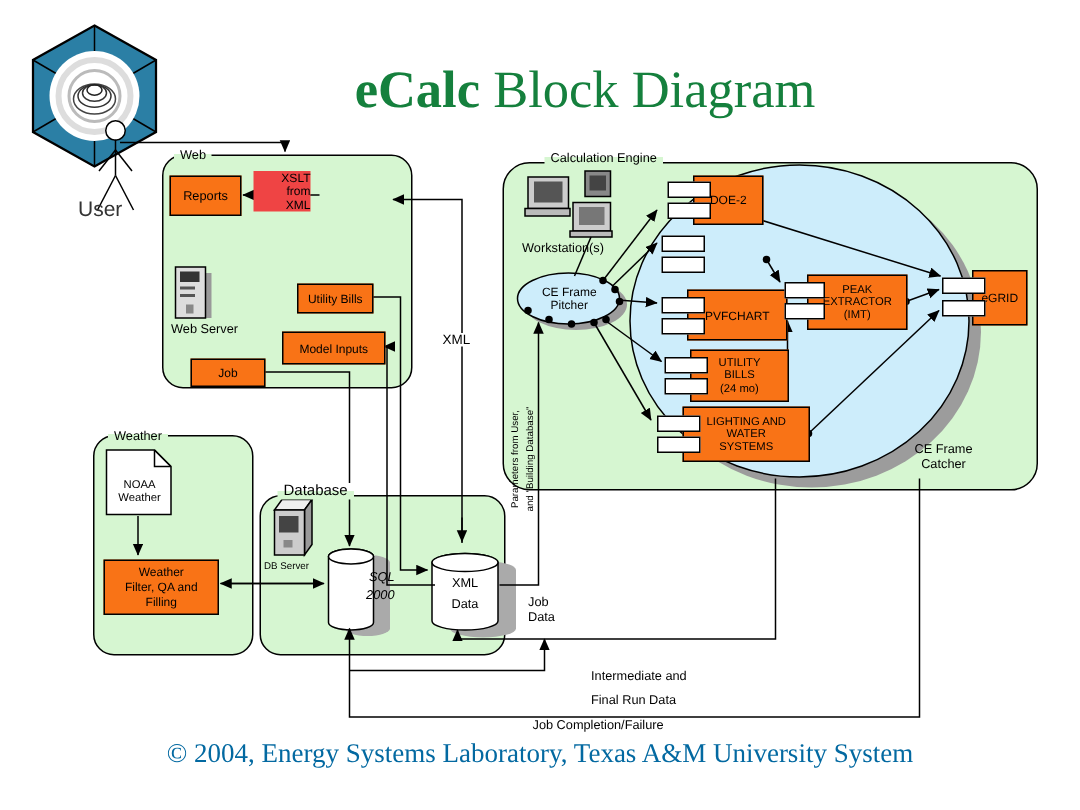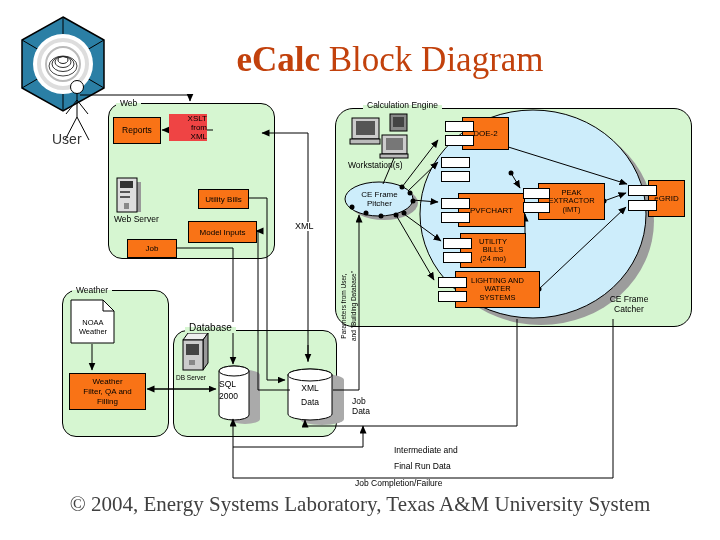--- a/index.html
+++ b/index.html
@@ -10,24 +10,24 @@
   .gbox{position:absolute;background:#d6f6d1;border:1px solid #000;border-radius:14px;}
   .glabel{position:absolute;font-size:8.5px;padding:0 4px;z-index:3;
           background:linear-gradient(#ffffff 46%,#d6f6d1 46%);}
   .box{position:absolute;background:#f97316;border:1px solid #000;z-index:3;
        display:flex;align-items:center;justify-content:center;text-align:center;
        white-space:pre-line;font-size:8px;line-height:9px;}
   .tab{position:absolute;background:#fff;border:1px solid #000;z-index:3;}
   svg.layer{position:absolute;left:0;top:0;z-index:2;}
   .z3{z-index:3;}
   #title{position:absolute;left:60px;top:40px;width:660px;text-align:center;
-         font-family:"Liberation Serif",serif;font-size:35px;color:#c2410c;z-index:3;}
+         font-family:"Liberation Serif",serif;font-size:35px;color:#15803d;z-index:3;}
   #title b{font-weight:bold;}
   #footer{position:absolute;left:0;top:492px;width:720px;text-align:center;
-          font-family:"Liberation Serif",serif;font-size:21px;color:#404040;z-index:3;}
+          font-family:"Liberation Serif",serif;font-size:18px;color:#0369a1;z-index:3;}
   #params{position:absolute;left:296px;top:294px;width:110px;height:24px;
           transform:rotate(-90deg);font-size:6.5px;line-height:10px;
           white-space:pre-line;z-index:3;text-align:center;}
 </style>
 </head>
 <body>
 
 <div id="stage">
 
   <div id="title"><b>eCalc</b><span> Block Diagram</span></div>
@@ -225,21 +225,21 @@
   <div class="tab" style="left:438px;top:277px;width:27px;height:9px;"></div>
   <div class="tab" style="left:438px;top:291px;width:27px;height:9px;"></div>
 
   <div class="lbl z3" style="left:72px;top:318px;width:42px;font-size:7.5px;text-align:center;">NOAA
 Weather</div>
   <div class="box" style="left:69px;top:373px;width:75px;height:35px;line-height:10px;">Weather
 Filter, QA and
 Filling</div>
 
   <div class="lbl z3" style="left:176px;top:373px;width:42px;font-size:6.5px;">DB  Server</div>
-  <div class="lbl z3" style="left:219px;top:378px;width:44px;font-size:8.5px;text-align:left;line-height:12px;">SQL
+  <div class="lbl z3" style="left:219px;top:378px;width:44px;font-size:8.5px;text-align:right;line-height:12px;font-style:italic;">SQL
 2000</div>
   <div class="lbl z3" style="left:288px;top:381px;width:44px;font-size:8.5px;text-align:center;line-height:14px;">XML
 Data</div>
 
   <div class="lbl z3" style="left:295px;top:222px;width:24px;font-size:9px;background:#fff;">XML</div>
   <div id="params">Parameters from User,
 and "Building Database"</div>
   <div class="lbl z3" style="left:352px;top:397px;width:32px;font-size:8.5px;line-height:9.5px;">Job
 Data</div>
   <div class="lbl z3" style="left:394px;top:442px;width:110px;font-size:8.5px;line-height:16px;">Intermediate and

